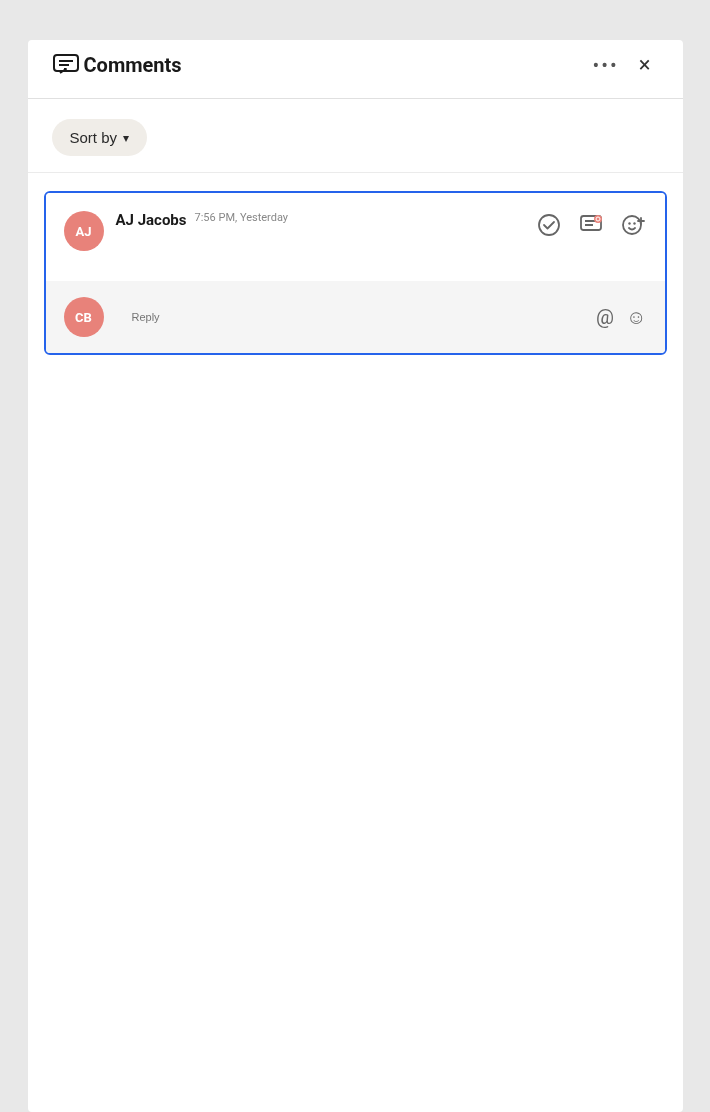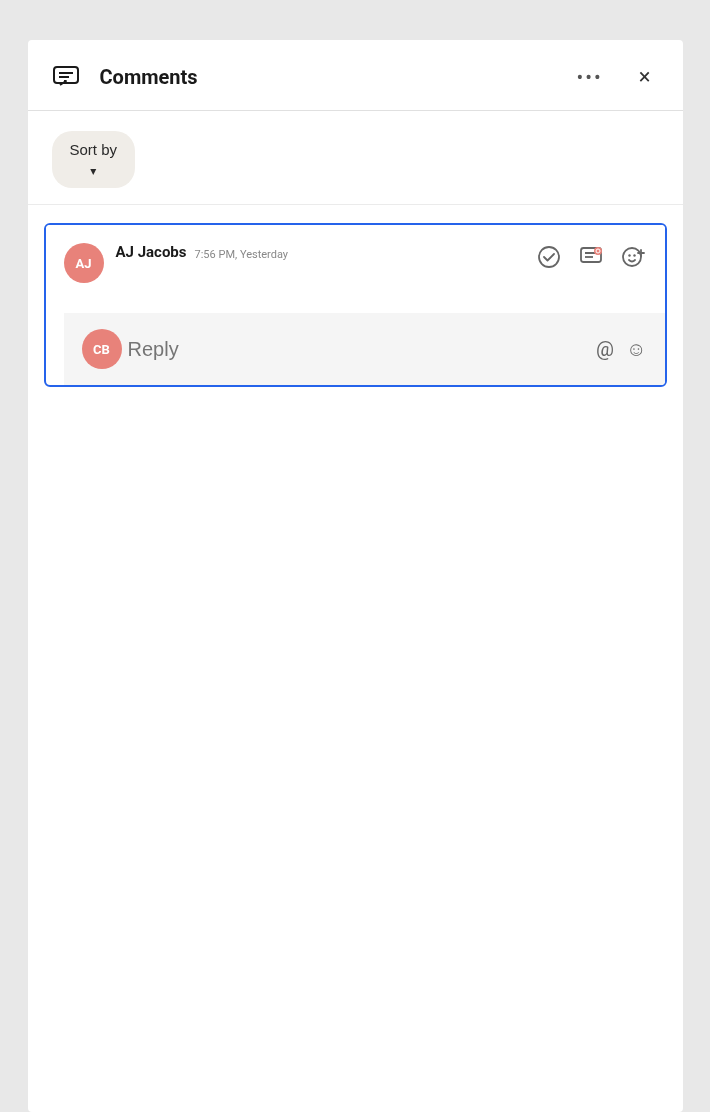--- a/index.html
+++ b/index.html
@@ -18,23 +18,23 @@
       width: 655px;
       min-height: 1060px;
       margin-top: 40px;
       border-radius: 4px;
       overflow: hidden;
     }
 
     .panel-header {
       display: flex;
       align-items: center;
-      padding: 22px 24px 18px 24px;
+      padding: 10px 24px 18px 24px;
       border-bottom: 1px solid #e0e0e0;
-      gap: 20px;
+      gap: 4px;
     }
 
     .header-icon {
       width: 28px;
       height: 28px;
       flex-shrink: 0;
     }
 
     .header-title {
       flex: 1;
@@ -70,21 +70,20 @@
       align-items: center;
       gap: 6px;
       background: #f0ede8;
       border: none;
       border-radius: 20px;
       padding: 10px 18px;
       font-size: 15px;
       font-weight: 500;
       color: #2a2a2a;
       cursor: pointer;
-      flex-direction: column;
     }
 
     .sort-chevron {
       font-size: 12px;
       color: #2a2a2a;
     }
 
     .comment-block {
       margin: 18px 16px;
       border: 2px solid #2563eb;
@@ -121,21 +120,21 @@
       background: #e8827a;
     }
 
     .avatar-cb {
       background: #e8827a;
     }
 
     .comment-meta {
       flex: 1;
       display: flex;
-      align-items: flex-end;
+      align-items: flex-start;
       gap: 8px;
       flex-wrap: wrap;
     }
 
     .comment-author {
       font-size: 15px;
       font-weight: 700;
       color: #1a1a1a;
     }
 
@@ -172,27 +171,26 @@
       color: #2a2a2a;
       line-height: 1.55;
       padding-left: 52px;
     }
 
     .comment-reply-area {
       background: #f5f5f5;
       padding: 16px 18px;
       display: flex;
       align-items: center;
-      gap: 6px;
-      margin-left: 18px;
+      gap: 28px;
     }
 
     .reply-input {
       flex: 1;
-      font-size: 20px;
+      font-size: 11px;
       color: #a16207;
       background: transparent;
       border: none;
       outline: none;
       cursor: text;
     }
 
     .reply-icons {
       display: flex;
       align-items: center;

